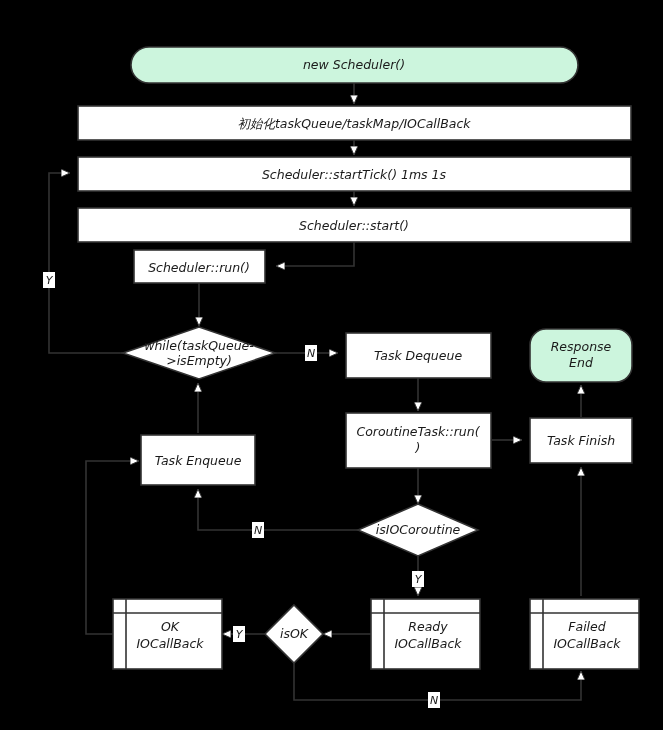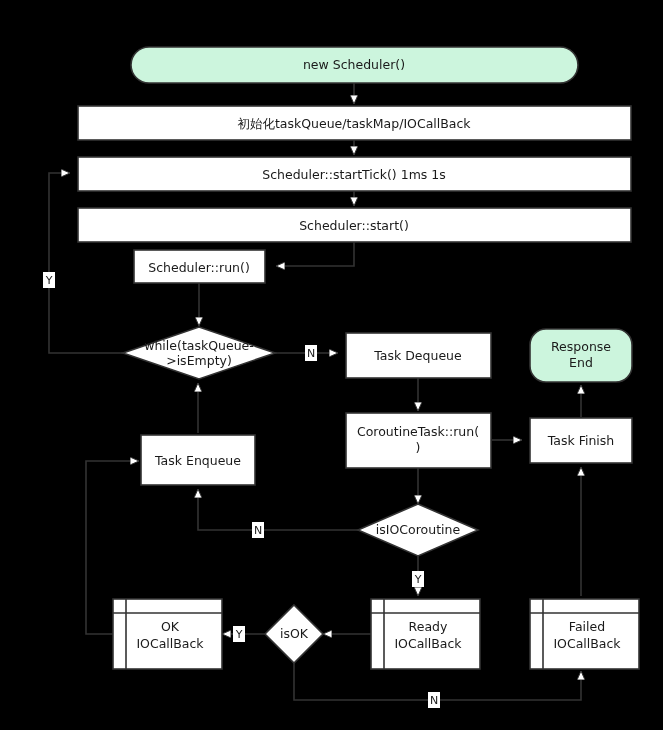--- a/index.html
+++ b/index.html
@@ -1,18 +1,18 @@
 <!DOCTYPE html>
 <html><head>
 <meta charset="utf-8">
 <style>
   html,body{margin:0;padding:0;background:#000;}
   body{width:663px;height:730px;overflow:hidden;
        font-family:"DejaVu Sans","Liberation Sans",sans-serif;}
-  #canvas{position:relative;width:663px;height:730px;background:#000;}
+  #canvas{position:relative;width:663px;height:730px;background:#000;font-style:italic;}
   svg{display:block;}
   .nodeText{font-size:12.5px;fill:#1a1a1a;font-family:"DejaVu Sans","Liberation Sans",sans-serif;}
   .edgeLabel{font-size:11px;fill:#1a1a1a;font-family:"DejaVu Sans","Liberation Sans",sans-serif;}
 </style>
 </head>
 <body>
 
 <div id="canvas">
 <svg width="663" height="730" viewBox="0 0 663 730" xmlns="http://www.w3.org/2000/svg">
 

